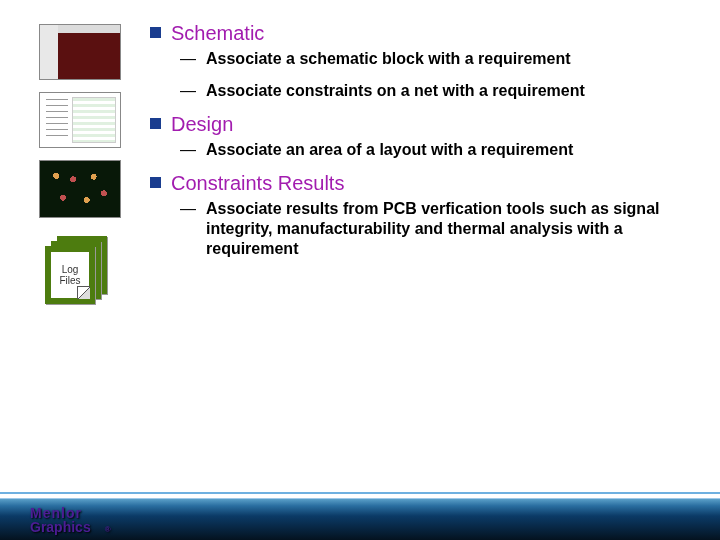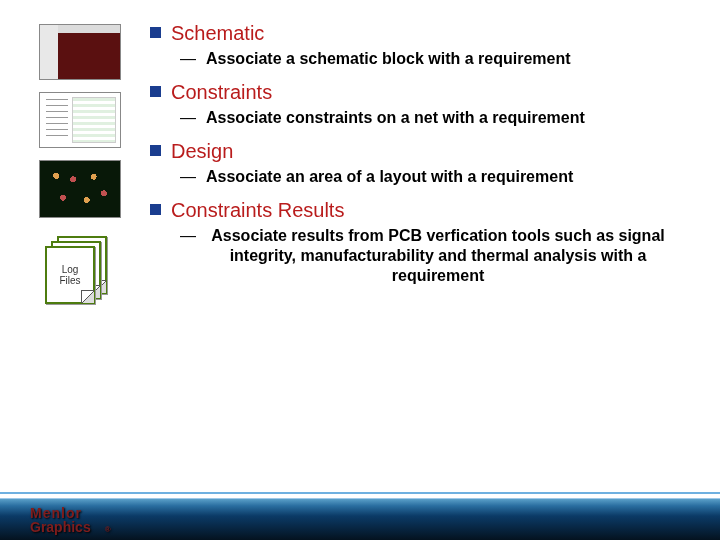--- a/index.html
+++ b/index.html
@@ -102,21 +102,21 @@
     position: relative;
     width: 70px;
     height: 70px;
     margin-top: 6px;
   }
   .logfile {
     position: absolute;
     width: 50px;
     height: 58px;
     background: #ffffff;
-    border: 2px solid #4d7c0f;
+    border: 6px solid #4d7c0f;
     box-shadow: 1px 1px 0 #999;
   }
   .logfile.l1 { left: 12px; top: 0; }
   .logfile.l2 { left: 6px; top: 5px; }
   .logfile.l3 { left: 0; top: 10px; display:flex; align-items:center; justify-content:center; text-align:center; font-size:10px; line-height:1.1; color:#333; padding:4px;}
   .logfile::after {
     content: "";
     position: absolute;
     right: -1px; bottom: -1px;
     width: 12px; height: 12px;
@@ -138,42 +138,41 @@
   .square {
     width: 11px;
     height: 11px;
     background: #1a3d8f;
     flex-shrink: 0;
     margin-top: 5px;
   }
   .bullet-l1-text {
     font-size: 20px;
     font-weight: normal;
-    color: #b91c1c;
+    color: #a21caf;
   }
   .bullet-l2 {
     display: flex;
     align-items: flex-start;
     gap: 10px;
     margin-left: 30px;
     margin-bottom: 12px;
     padding-right: 20px;
   }
   .dash {
     color: #000;
     font-size: 16px;
     line-height: 1.2;
     flex-shrink: 0;
   }
   .bullet-l2-text {
     font-size: 16px;
     font-weight: bold;
     color: #000;
     line-height: 1.25;
-    text-align: center;
   }
 
   .footer {
     position: absolute;
     left: 0; right: 0; bottom: 0;
     height: 48px;
   }
   .footer-bar {
     position: absolute;
     left: 0; right: 0; top: 6px;
@@ -184,21 +183,21 @@
   .footer-line {
     position: absolute;
     left: 0; right: 0; top: 0;
     height: 2px;
     background: #6fb0e0;
   }
   .logo {
     position: absolute;
     left: 30px;
     bottom: 6px;
-    color: #7f1d1d;
+    color: #4c1d95;
     font-weight: bold;
     font-size: 14px;
     line-height: 1;
     text-shadow: 1px 1px 2px #000;
     z-index: 2;
   }
   .logo .top { letter-spacing: 1px; }
   .logo .bot { display: flex; align-items: baseline; gap: 14px; }
   .logo .reg { font-size: 8px; vertical-align: super; }
   .footer-dark {
@@ -231,24 +230,20 @@
 
       <div class="bullet-l1">
         <div class="square"></div>
         <div class="bullet-l1-text">Schematic</div>
       </div>
       <div class="bullet-l2">
         <div class="dash">—</div>
         <div class="bullet-l2-text">Associate a schematic block with a requirement</div>
       </div>
 
-      <div class="bullet-l1">
-        <div class="square"></div>
-        <div class="bullet-l1-text">Constraints</div>
-      </div>
       <div class="bullet-l2">
         <div class="dash">—</div>
         <div class="bullet-l2-text">Associate constraints on a net with a requirement</div>
       </div>
 
       <div class="bullet-l1">
         <div class="square"></div>
         <div class="bullet-l1-text">Design</div>
       </div>
       <div class="bullet-l2">

